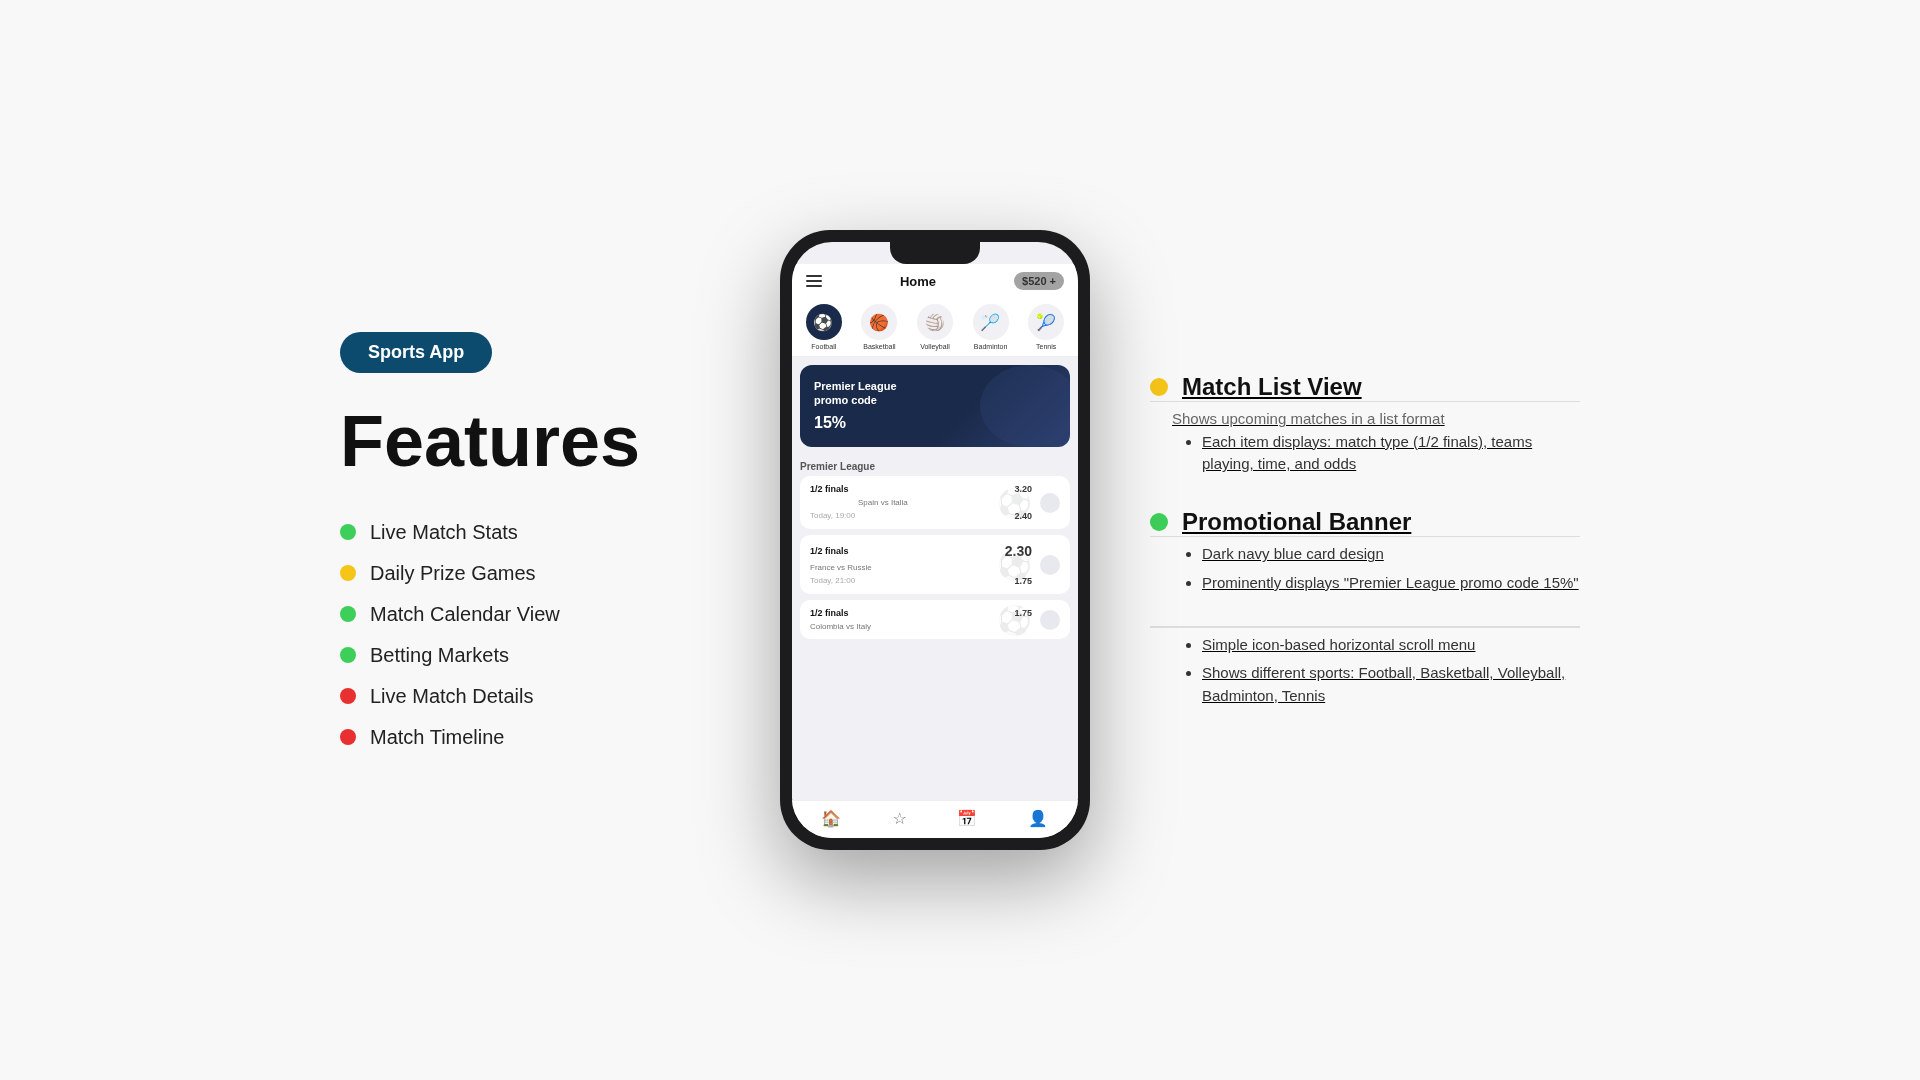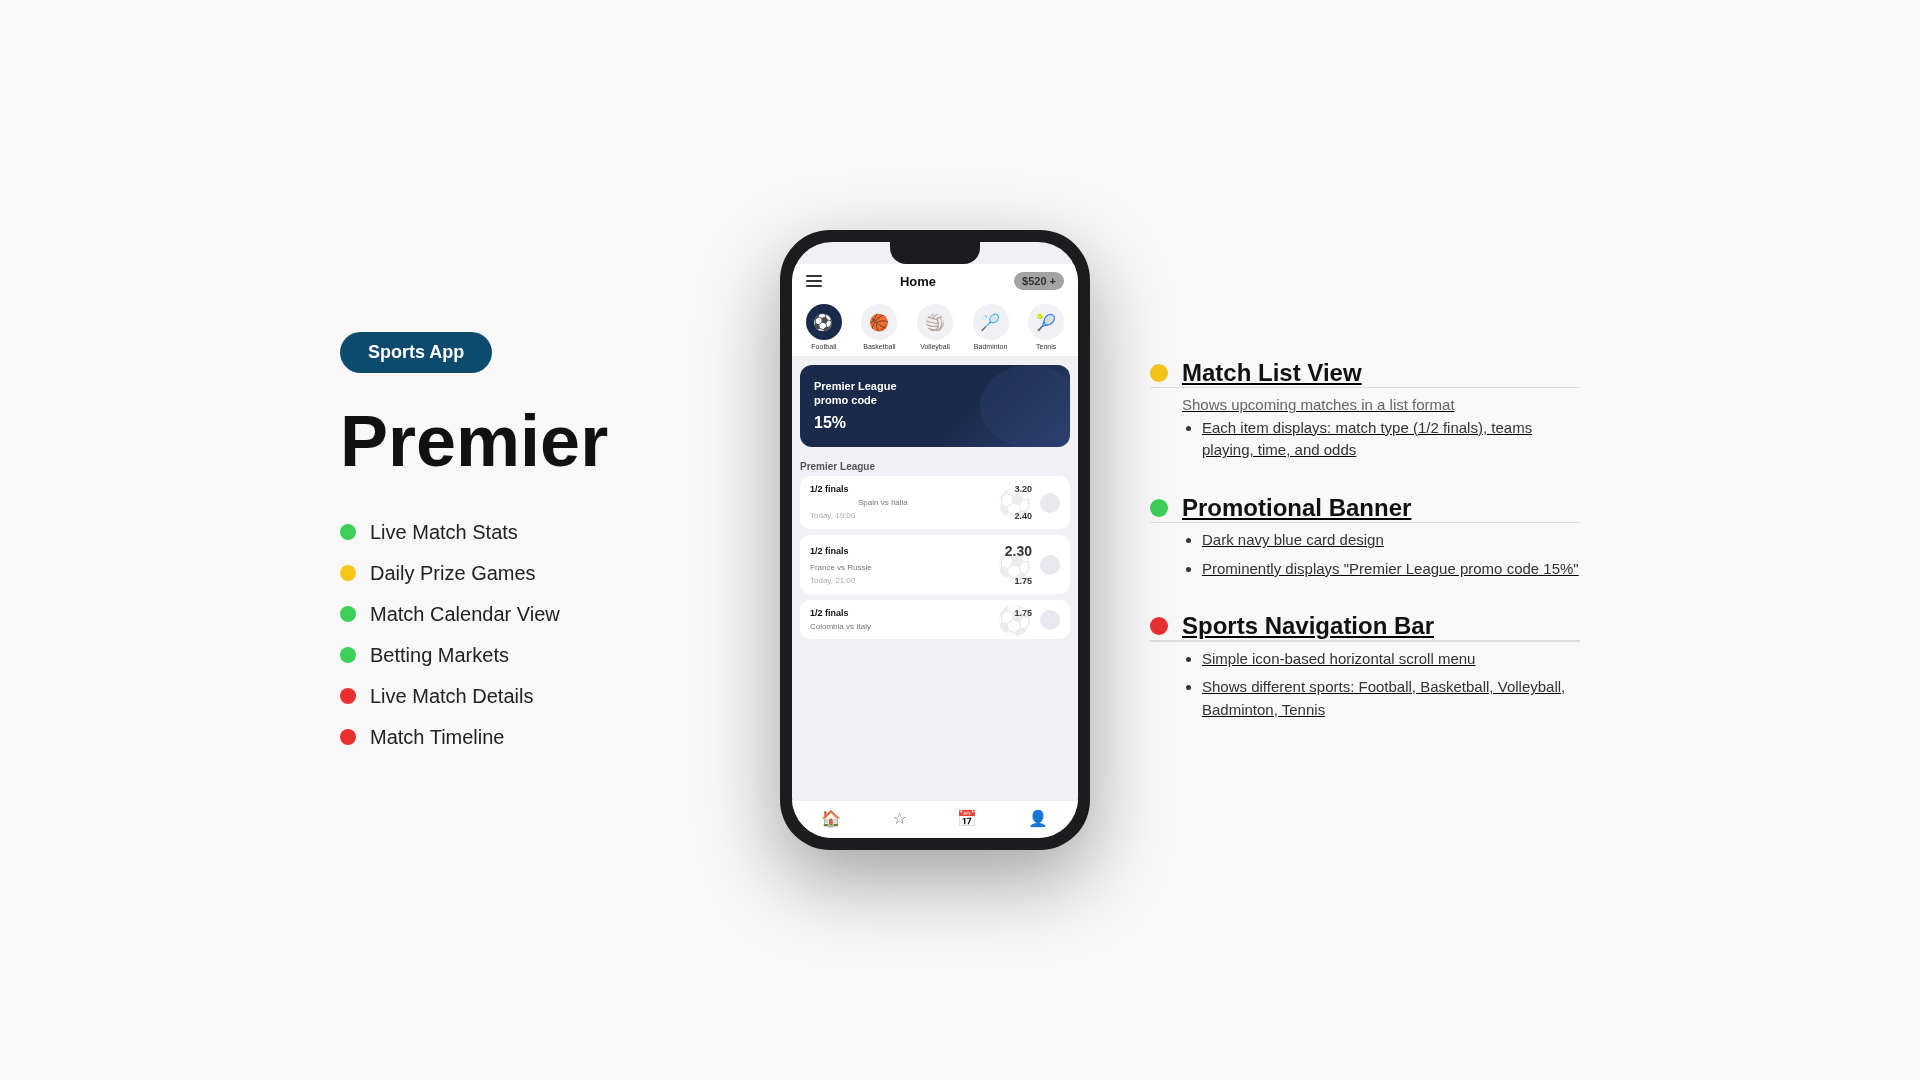--- a/index.html
+++ b/index.html
@@ -310,21 +310,21 @@
     .section-divider {
       height: 1.5px;
       background: #ddd;
       margin-bottom: 6px;
     }
 
     .section-intro {
       font-size: 15px;
       color: #666;
       line-height: 1.5;
-      margin-left: 32px;
+      margin-left: 22px;
     }
 
     .section-bullets {
       list-style: disc;
       padding-left: 52px;
       display: flex;
       flex-direction: column;
       gap: 6px;
     }
 
@@ -339,21 +339,21 @@
       position: relative;
     }
   </style>
 </head>
 <body>
 
 <div class="page-container">
 
   <div class="left-panel">
     <div class="badge">Sports App</div>
-    <h1 class="features-title">Premier</h1>
+    <h1 class="features-title">Features</h1>
     <ul class="features-list">
 
     <li>
           <span class="dot dot-green"></span>
           <span>Live Match Stats</span>
         </li>
         <li>
           <span class="dot dot-yellow"></span>
           <span>Daily Prize Games</span>
         </li>
@@ -500,24 +500,20 @@
       <span class="section-title">Promotional Banner</span>
     </div>
     <div class="section-divider"></div>
 
     <ul class="section-bullets">
           <li>Dark navy blue card design</li>
           <li>Prominently displays "Premier League promo code 15%"</li>
         </ul>
   </div>
       <div class="feature-section">
-    <div class="feature-section-header">
-      <div class="section-dot" style="background:#e83030"></div>
-      <span class="section-title">Sports Navigation Bar</span>
-    </div>
     <div class="section-divider"></div>
 
     <ul class="section-bullets">
           <li>Simple icon-based horizontal scroll menu</li>
           <li>Shows different sports: Football, Basketball, Volleyball, Badminton, Tennis</li>
         </ul>
   </div>
     </div>
 
 </div>

